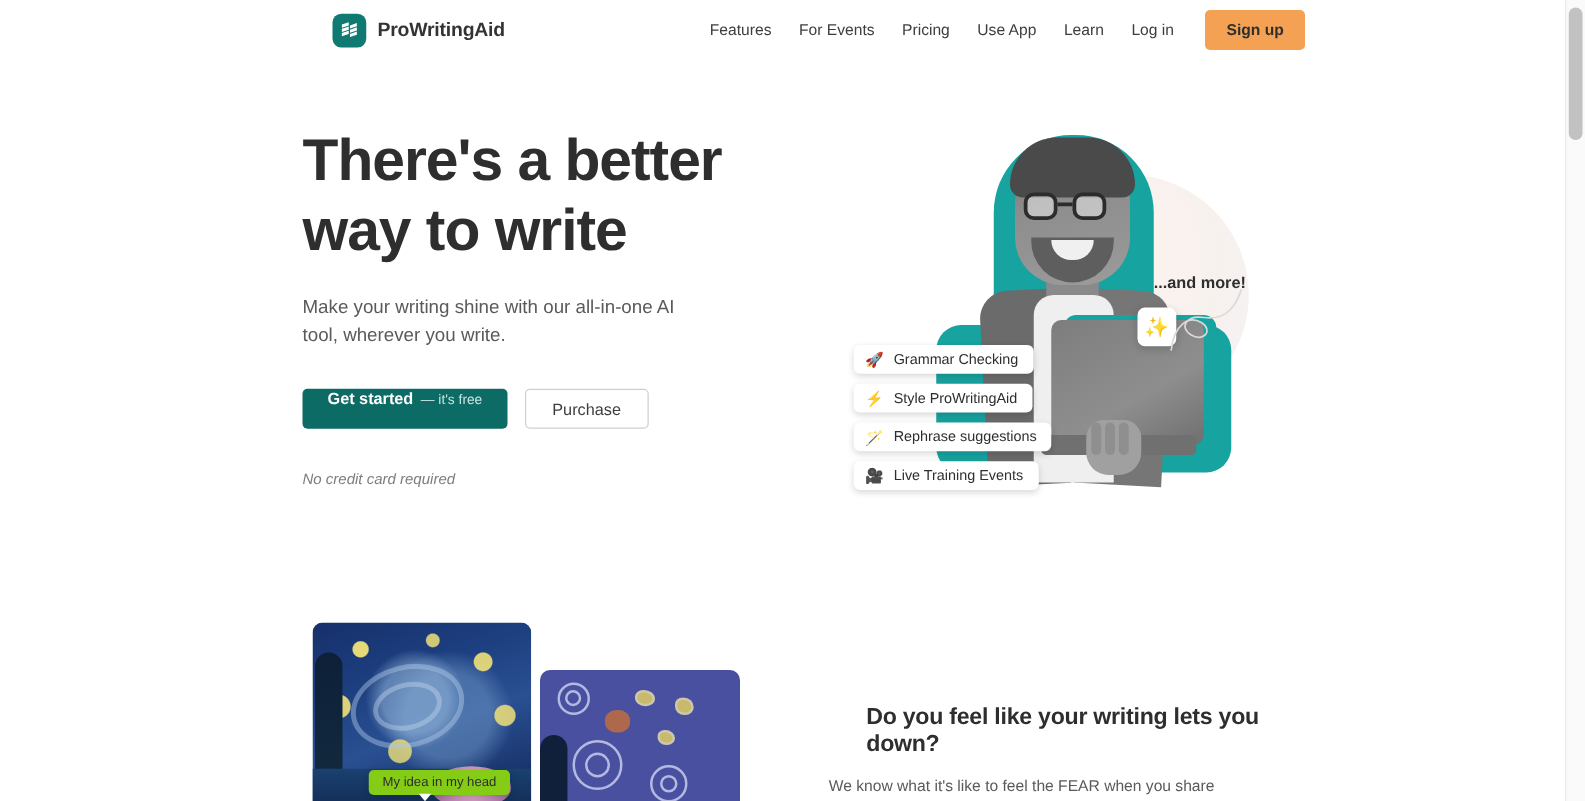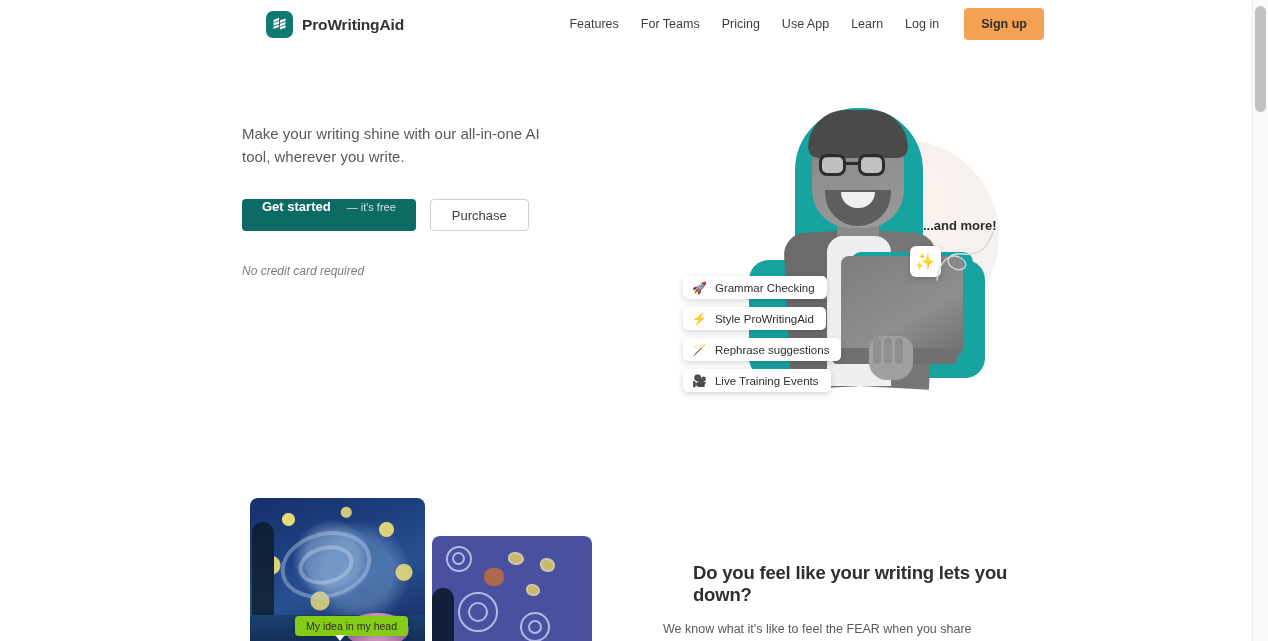--- a/index.html
+++ b/index.html
@@ -137,21 +137,21 @@
   }
 
   #get-started-button {
     background: #0d6b66;
     border: none;
     border-radius: 4px;
     padding: 0 20px;
     height: 32px;
     display: inline-flex;
     align-items: baseline;
-    gap: 16px;
+    gap: 6px;
     cursor: pointer;
     font-family: "Liberation Sans", sans-serif;
   }
   #get-started-label {
     color: #ffffff;
     font-size: 13px;
     font-weight: bold;
   }
   #get-started-note {
     color: #c9e4e1;
@@ -589,33 +589,34 @@
             <path d="M12.7 6.1 L20.5 3.5 L20.5 7.0 L12.7 9.6 Z" fill="#ffffff"></path>
             <path d="M12.7 10.9 L20.5 8.3 L20.5 11.8 L12.7 14.4 Z" fill="#ffffff"></path>
             <path d="M12.7 15.7 L20.5 13.1 L20.5 16.6 L12.7 19.2 Z" fill="#ffffff"></path>
           </svg>
         </span>
         <span id="brand-name">ProWritingAid</span>
       </a>
 
       <nav id="main-nav">
         <a class="nav-link" href="#">Features</a>
-        <a class="nav-link" href="#">For Teams</a>
+        <a class="nav-link" href="#">For Events</a>
         <a class="nav-link" href="#">Pricing</a>
         <a class="nav-link" href="#">Use App</a>
         <a class="nav-link" href="#">Learn</a>
         <a class="nav-link" href="#">Log in</a>
         <button id="signup-button">Sign up</button>
       </nav>
 
     </header>
 
     <section id="hero">
 
       <div id="hero-copy">
+        <h1 id="hero-title">There's a better way to write</h1>
         <p id="hero-sub">Make your writing shine with our all-in-one AI tool, wherever you write.</p>
 
         <div id="hero-actions">
           <button id="get-started-button">
             <span id="get-started-label">Get started</span>
             <span id="get-started-note">— it's free</span>
           </button>
           <button id="purchase-button">Purchase</button>
         </div>
 

